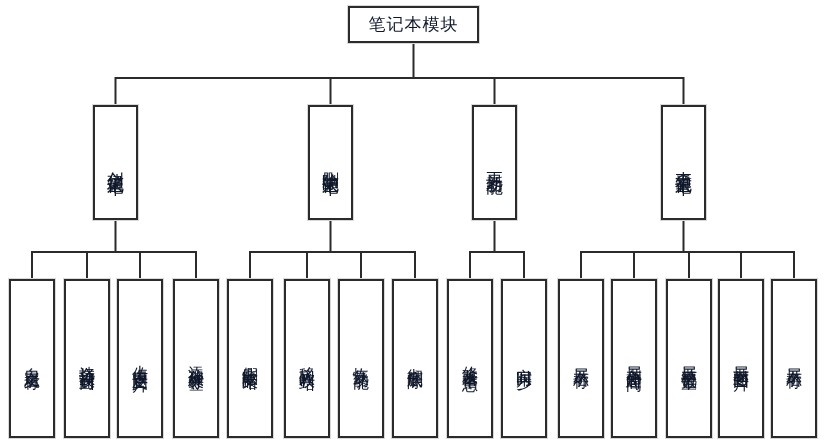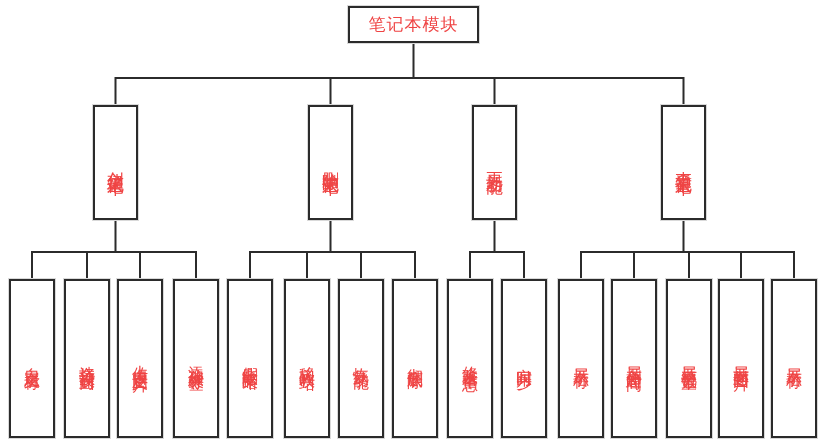--- a/index.html
+++ b/index.html
@@ -14,21 +14,21 @@
   .connectors {
     position: absolute;
     left: 0; top: 0;
     width: 828px; height: 445px;
   }
   .node {
     position: absolute;
     box-sizing: border-box;
     border: 2px solid #2b2b2b;
     background: #ffffff;
-    color: #ef4444;
+    color: #0f172a;
     display: flex;
     align-items: center;
     justify-content: center;
     text-align: center;
     box-shadow: 0 0 0 1px #d9d9d9;
   }
   .node.root {
     font-size: 17px;
     letter-spacing: 1px;
   }

